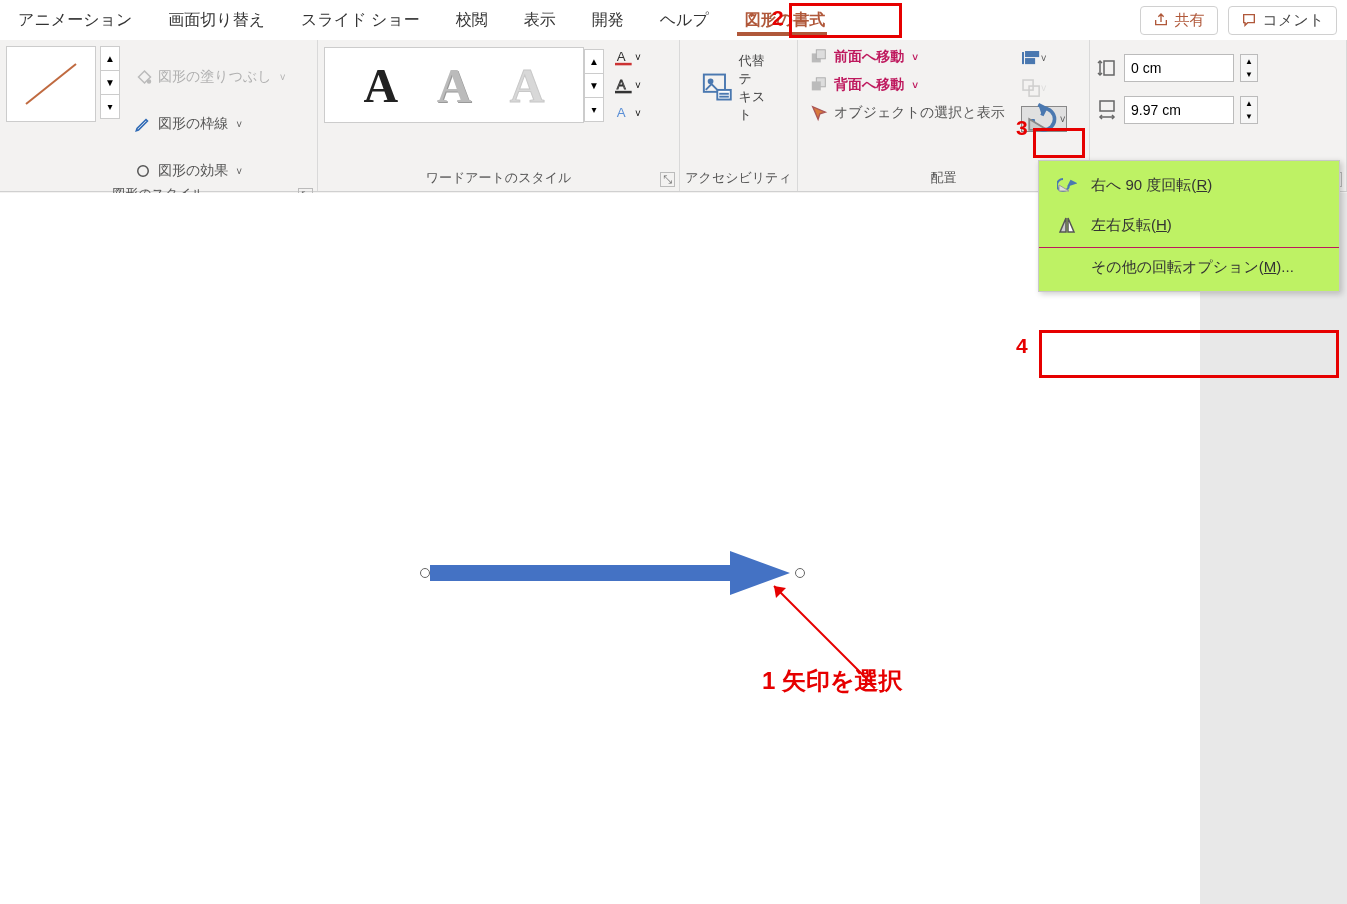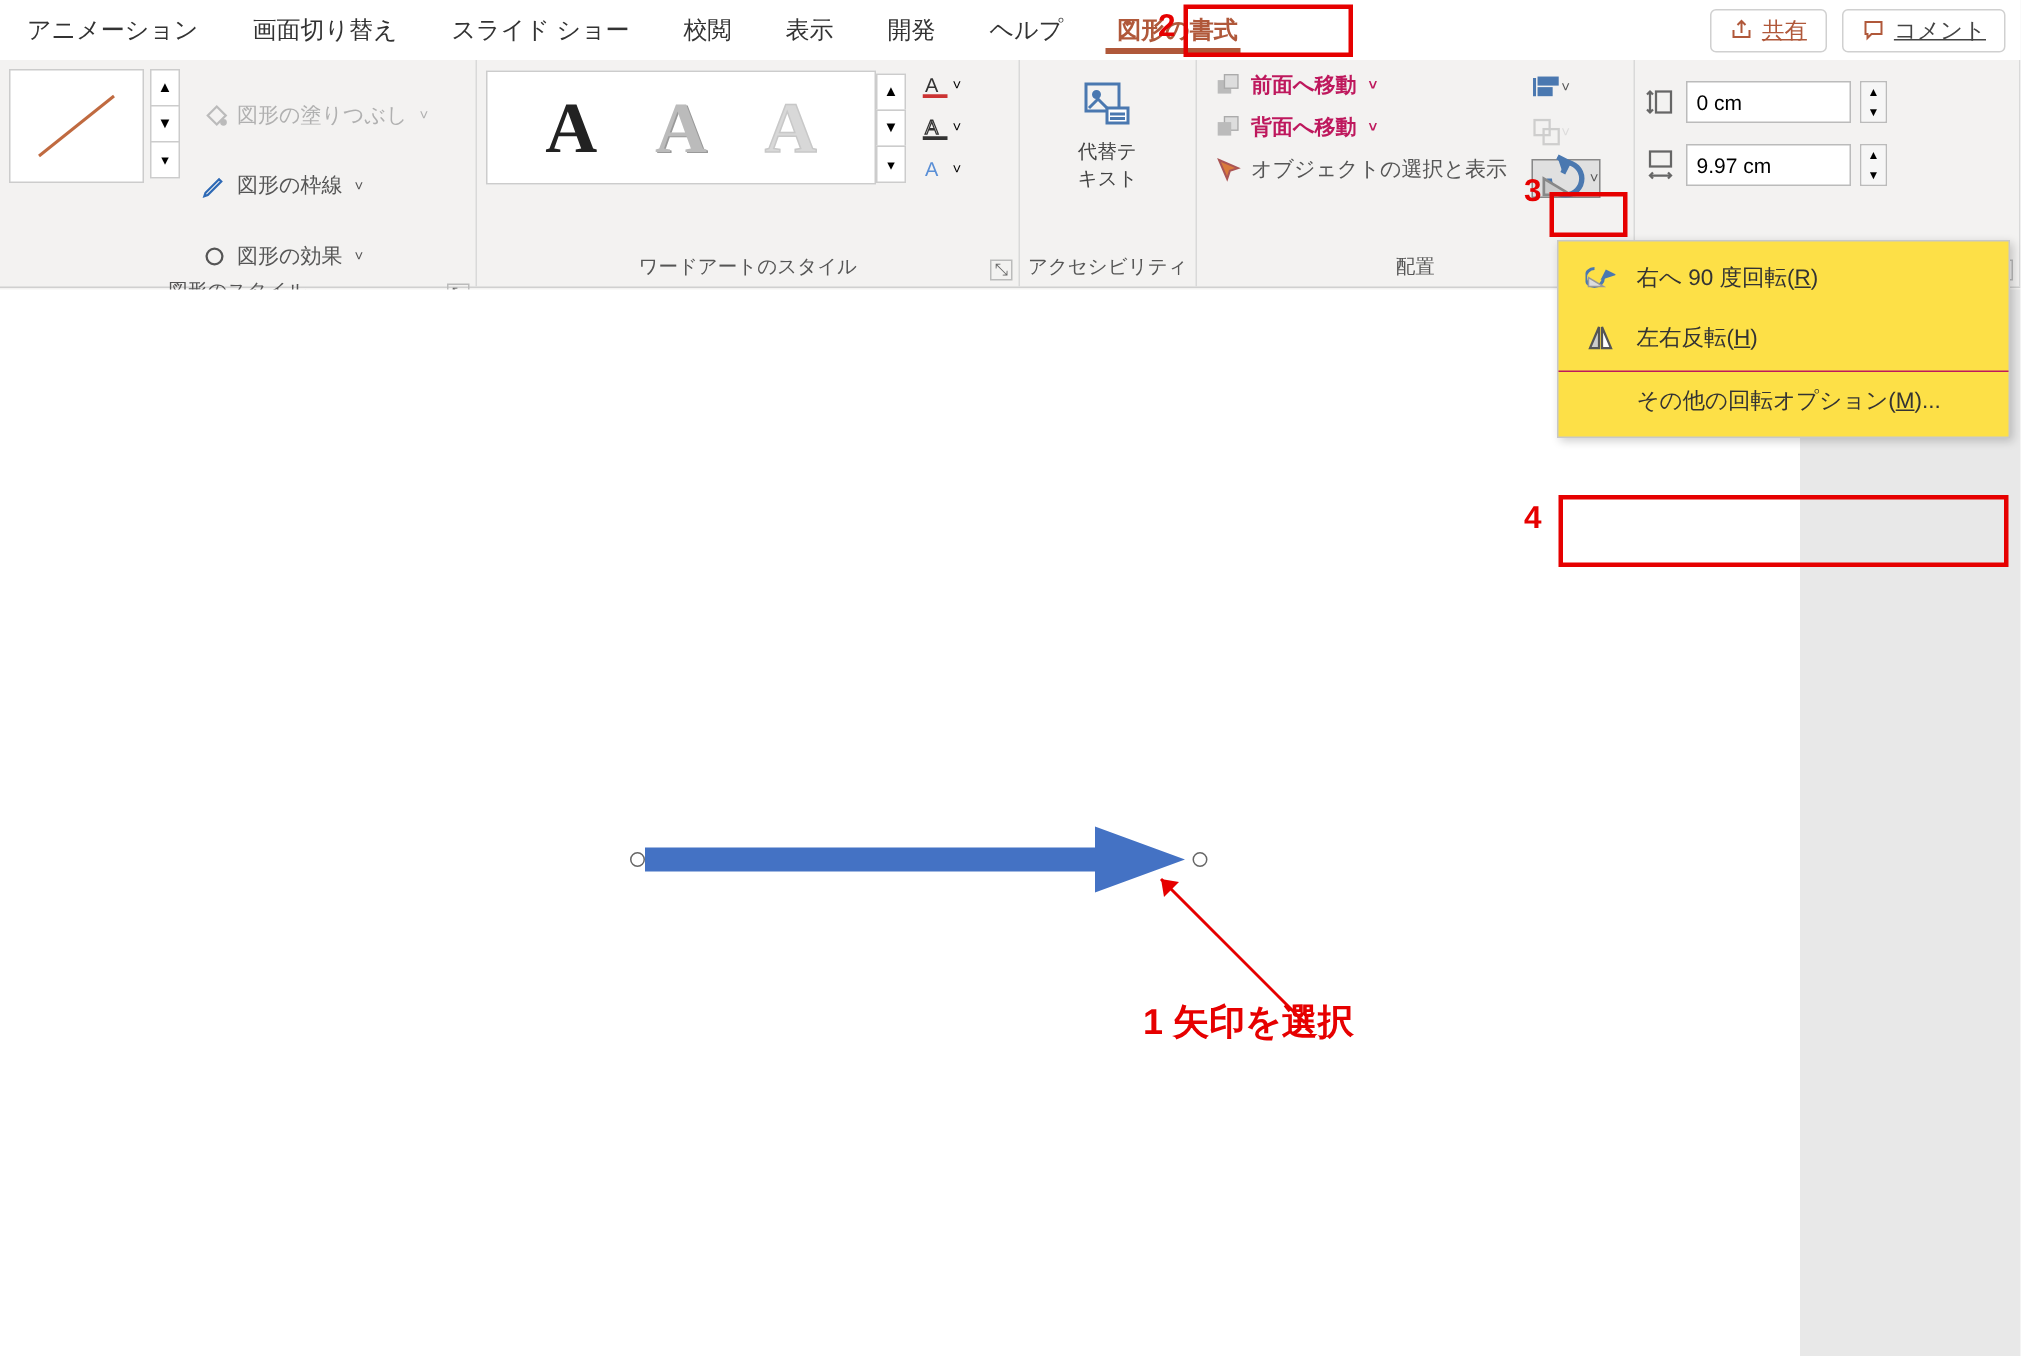--- a/index.html
+++ b/index.html
@@ -5,21 +5,21 @@
   * { box-sizing: border-box; margin: 0; padding: 0; font-family: "Yu Gothic UI", "Meiryo", sans-serif; }
   body { width: 1347px; height: 904px; background: #f3f2f1; overflow: hidden; position: relative; }
 
   
   .tabs { display: flex; align-items: center; height: 40px; background: #fff; position: relative; }
   .tab { padding: 0 18px; font-size: 16px; color: #333; height: 40px; display:flex; align-items:center; cursor:pointer; white-space: nowrap; }
   .tab.active { color: #b0583a; font-weight: 600; }
   .tab.active::after { content:""; position:absolute; bottom:4px; height:4px; background:#b0583a; width:90px; left:0; right:0; margin:0 10px; }
   .tab-wrap { position: relative; display:flex;text-align:right; }
   .spacer { flex:1; }
-  .top-btn { display:flex; align-items:center; gap:6px; border:1px solid #d0d0d0; border-radius:4px; padding:4px 12px; margin-right:10px; font-size:15px; color:#b0583a; background:#fff; cursor:pointer;text-decoration:underline; }
+  .top-btn { display:flex; align-items:center; gap:6px; border:1px solid #d0d0d0; border-radius:4px; padding:4px 12px; margin-right:10px; font-size:15px; color:#b0583a; background:#fff; cursor:pointer; }
   .top-btn.gray { color:#444; }
   .top-btn svg { width:16px; height:16px; }
 
   
   .ribbon { display:flex; height:152px; background:#f3f2f1; border-bottom:1px solid #d0d0d0; }
   .group { display:flex; flex-direction:column; border-right:1px solid #d9d9d9; }
   .group-body { flex:1; display:flex; align-items:flex-start; padding:6px 6px 0 6px; }
   .group-label { font-size:13px; color:#555; text-align:center; padding:2px 4px 4px 4px; position:relative; }
   .group-label .dlg { position:absolute; right:4px; bottom:4px; font-size:11px; color:#666; border:1px solid #bbb; padding:0 2px; cursor:pointer; }
 
@@ -40,21 +40,21 @@
   .wa-box { width:260px; height:76px; border:1px solid #ccc; background:#fff; display:flex; align-items:center; justify-content:space-evenly; }
   .wa-box .A { font-size:48px; font-family: "Times New Roman", serif; font-weight:600; }
   .wa-1 { color:#222; }
   .wa-2 { color:#bbb; text-shadow:1px 1px 0 #999; }
   .wa-3 { color:#d8d8d8; -webkit-text-stroke:1px #c8c8c8; }
   .txtfill { display:flex; flex-direction:column; gap:6px; margin-left:8px; }
   .txtfill div { width:32px; height:22px; border:1px solid transparent; display:flex; align-items:center; justify-content:center; cursor:pointer; font-size:14px; }
   .txtfill svg { width:20px; height:18px; }
 
   
-  .bigbtn { display:flex; flex-direction:column; align-items:center; justify-content:center; padding:6px 14px; cursor:pointer; font-size:13px; color:#444; gap:4px; }
+  .bigbtn { display:flex; align-items:center; justify-content:center; padding:6px 14px; cursor:pointer; font-size:13px; color:#444; gap:4px; }
   .bigbtn svg { width:36px; height:36px; }
 
   
   .arrange-col { display:flex; flex-direction:column; gap:6px; margin-left:4px; }
   .ab { display:flex; align-items:center; gap:6px; font-size:14px; color:#555; cursor:pointer; padding:2px 2px; white-space:nowrap; }
   .ab.disabled { color:#be185d;font-weight:bold; }
   .ab svg { width:18px; height:18px; flex-shrink:0; }
   .ab .chevron { font-size:10px; margin-left:2px; }
   .align-col { display:flex; flex-direction:column; gap:6px; margin-left:14px; }
   .align-col .ic { width:26px; height:24px; display:flex; align-items:center; justify-content:center; cursor:pointer; }
@@ -62,21 +62,21 @@
   .rotate-btn { width:46px; height:26px; border:1px solid #adadad; background:#fff; display:flex; align-items:center; justify-content:center; cursor:pointer; gap:2px; }
   .rotate-btn.pressed { background:#e0e0e0; border-color:#888; }
 
   
   .size-row { display:flex; align-items:center; gap:6px; }
   .size-input { width:110px; height:28px; border:1px solid #bbb; background:#fff; display:flex; align-items:center; padding:0 6px; font-size:14px; }
   .spin { display:flex; flex-direction:column; border:1px solid #bbb; height:28px; }
   .spin div { width:16px; height:14px; display:flex; align-items:center; justify-content:center; font-size:8px; cursor:pointer; background:#f6f6f6; }
 
   
-  .menu { position:absolute; top:160px; left:1038px; width:302px; background:#fde047; border:1px solid #c8c8c8; box-shadow:2px 2px 6px rgba(0,0,0,0.2); z-index:50; padding:4px 0; }
+  .menu { position:absolute; top:160px; left:1038px; width:302px; background:#bef264; border:1px solid #c8c8c8; box-shadow:2px 2px 6px rgba(0,0,0,0.2); z-index:50; padding:4px 0; }
   .menu-item { display:flex; align-items:center; gap:14px; padding:10px 18px; font-size:15px; color:#333; cursor:pointer; }
   .menu-item svg { width:20px; height:20px; flex-shrink:0; }
   .menu-item .ul { text-decoration:underline; }
   .menu-sep-top { border-top:1px solid #be185d; margin-top:2px; }
 
   
   .canvas { position:absolute; left:0; top:193px; width:1200px; height:711px; background:#fff; }
   .slide-arrow { position:absolute; left:420px; top:350px; }
   .handle { width:10px; height:10px; border:1px solid #666; border-radius:50%; background:#fff; position:absolute; }
 

